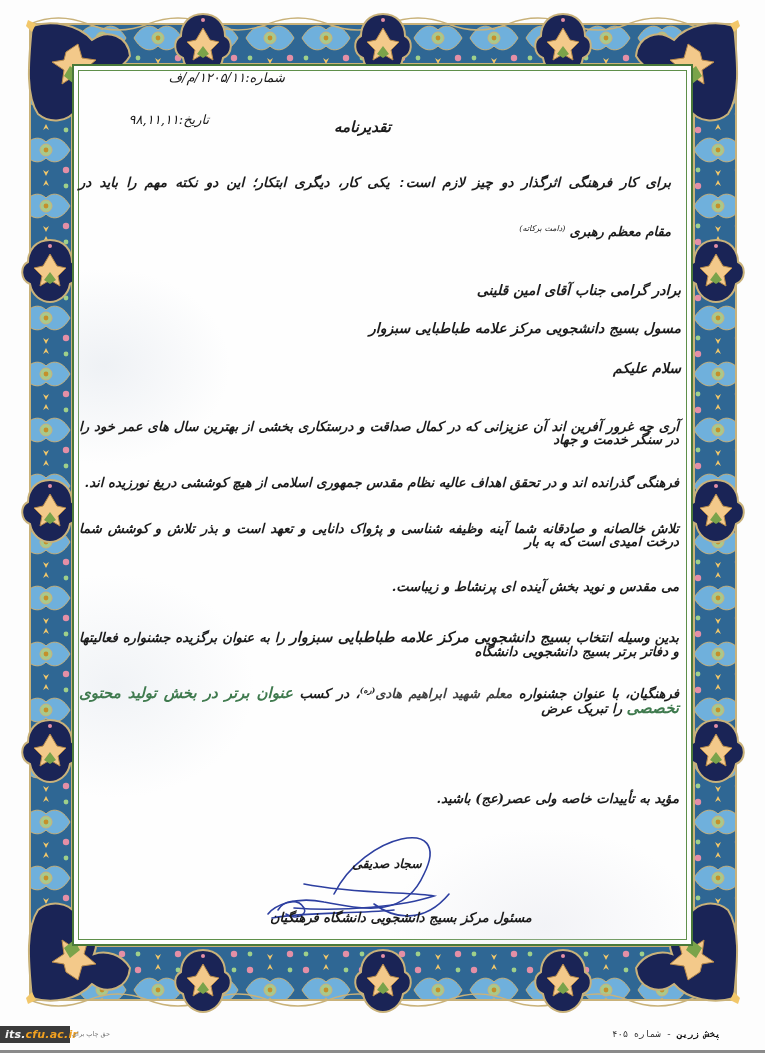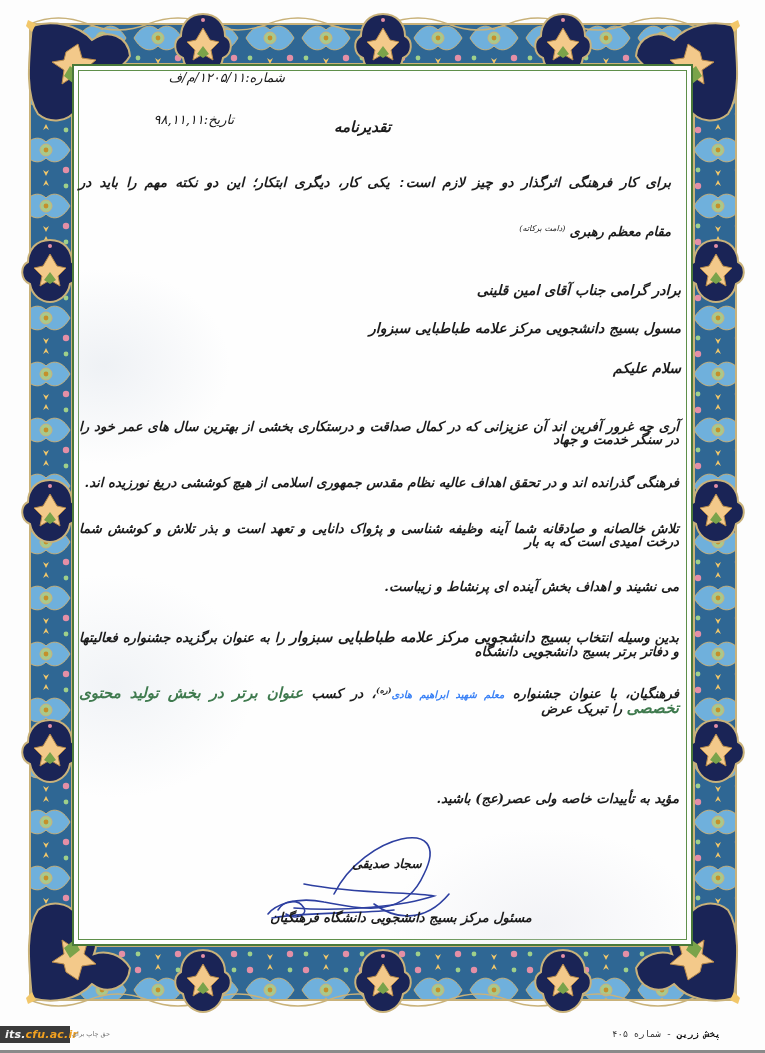--- a/index.html
+++ b/index.html
@@ -29,42 +29,42 @@
       pointer-events: none;
     }
 
     .txt {
       position: absolute; direction: rtl; unicode-bidi: plaintext;
       font-family: "DejaVu Serif", serif; font-style: italic;
       color: #1b1b1b; white-space: nowrap;
     }
 
     .ref-number { right: 406px; top: 4px; font-size: 13px; }
-    .ref-date   { right: 457px; top: 46px; font-size: 13px; }
+    .ref-date   { right: 482px; top: 46px; font-size: 13px; }
     .doc-title  { left: 260px; top: 52px; font-size: 15px; font-weight: bold; }
 
     .quote      { right: 20px; top: 108px; font-size: 13.5px; font-weight: bold; font-family: Liberation Mono, monospace; }
     .quote-by   { right: 20px; top: 158px; font-size: 13px; font-weight: bold; }
     .quote-by small { font-size: 8px; font-weight: normal; vertical-align: super; margin-right: 4px; }
 
     .addressee-1 { right: 10px; top: 216px; font-size: 14px; font-weight: bold; }
     .addressee-2 { right: 10px; top: 254px; font-size: 14px; font-weight: bold; }
     .greeting    { right: 10px; top: 294px; font-size: 14px; font-weight: bold; }
 
     .p { right: 12px; font-size: 13.2px; font-weight: bold; width: 600px; text-align: justify; text-align-last: right; white-space: normal; line-height: 1; }
     .l1  { top: 354px; }
     .l2  { top: 410px; }
     .l3  { top: 456px; }
     .l4  { top: 514px; }
     .l5  { top: 564px; }
     .l6  { top: 620px; }
     .l7  { top: 668px; }
     .l8  { top: 726px; }
 
-    .hl-red   { color: #3b82f6; font-size: 10px; }
+    .hl-red   { color: #404040; font-size: 13px; }
     .hl-green { color: #3f7a4e; font-size: 15px; }
     .sup { font-size: 8px; vertical-align: super; }
     .bold-org { font-size: 14.5px; }
 
     .sig-name  { left: 278px; top: 790px; font-size: 12.5px; font-weight: bold; }
     .sig-title { left: 196px; top: 844px; font-size: 13px; font-weight: bold; }
     .signature { position: absolute; left: 190px; top: 758px; width: 200px; height: 110px; }
 
     
     .watermark {
@@ -162,21 +162,21 @@
     <span>مقام معظم رهبری</span><small>(دامت برکاته)</small>
   </div>
 
   <div class="txt addressee-1">برادر گرامی جناب آقای امین قلینی</div>
   <div class="txt addressee-2">مسول بسیج دانشجویی مرکز علامه طباطبایی سبزوار</div>
   <div class="txt greeting">سلام علیکم</div>
 
   <div class="txt p l1">آری چه غرور آفرین اند آن عزیزانی که در کمال صداقت و درستکاری بخشی از بهترین سال های عمر خود را در سنگر خدمت و جهاد</div>
   <div class="txt p l2">فرهنگی گذرانده اند و در تحقق اهداف عالیه نظام مقدس جمهوری اسلامی از هیچ کوششی دریغ نورزیده اند.</div>
   <div class="txt p l3">تلاش خالصانه و صادقانه شما آینه وظیفه شناسی و پژواک دانایی و تعهد است و بذر تلاش و کوشش شما درخت امیدی است که به بار</div>
-  <div class="txt p l4">می نشیند و اهداف بخش آینده ای پرنشاط و زیباست.</div>
+  <div class="txt p l4">می مقدس و نوید بخش آینده ای پرنشاط و زیباست.</div>
 
   <div class="txt p l5">
     <span>بدین وسیله انتخاب</span>
     <span class="bold-org">بسیج دانشجویی مرکز علامه طباطبایی سبزوار</span>
     <span>را به عنوان برگزیده جشنواره فعالیتها و دفاتر برتر بسیج دانشجویی دانشگاه</span>
   </div>
 
   <div class="txt p l6">
     <span>فرهنگیان، با عنوان جشنواره</span>
     <span class="hl-red">معلم شهید ابراهیم هادی</span><span class="sup">(ره)</span><span>، در کسب</span>

